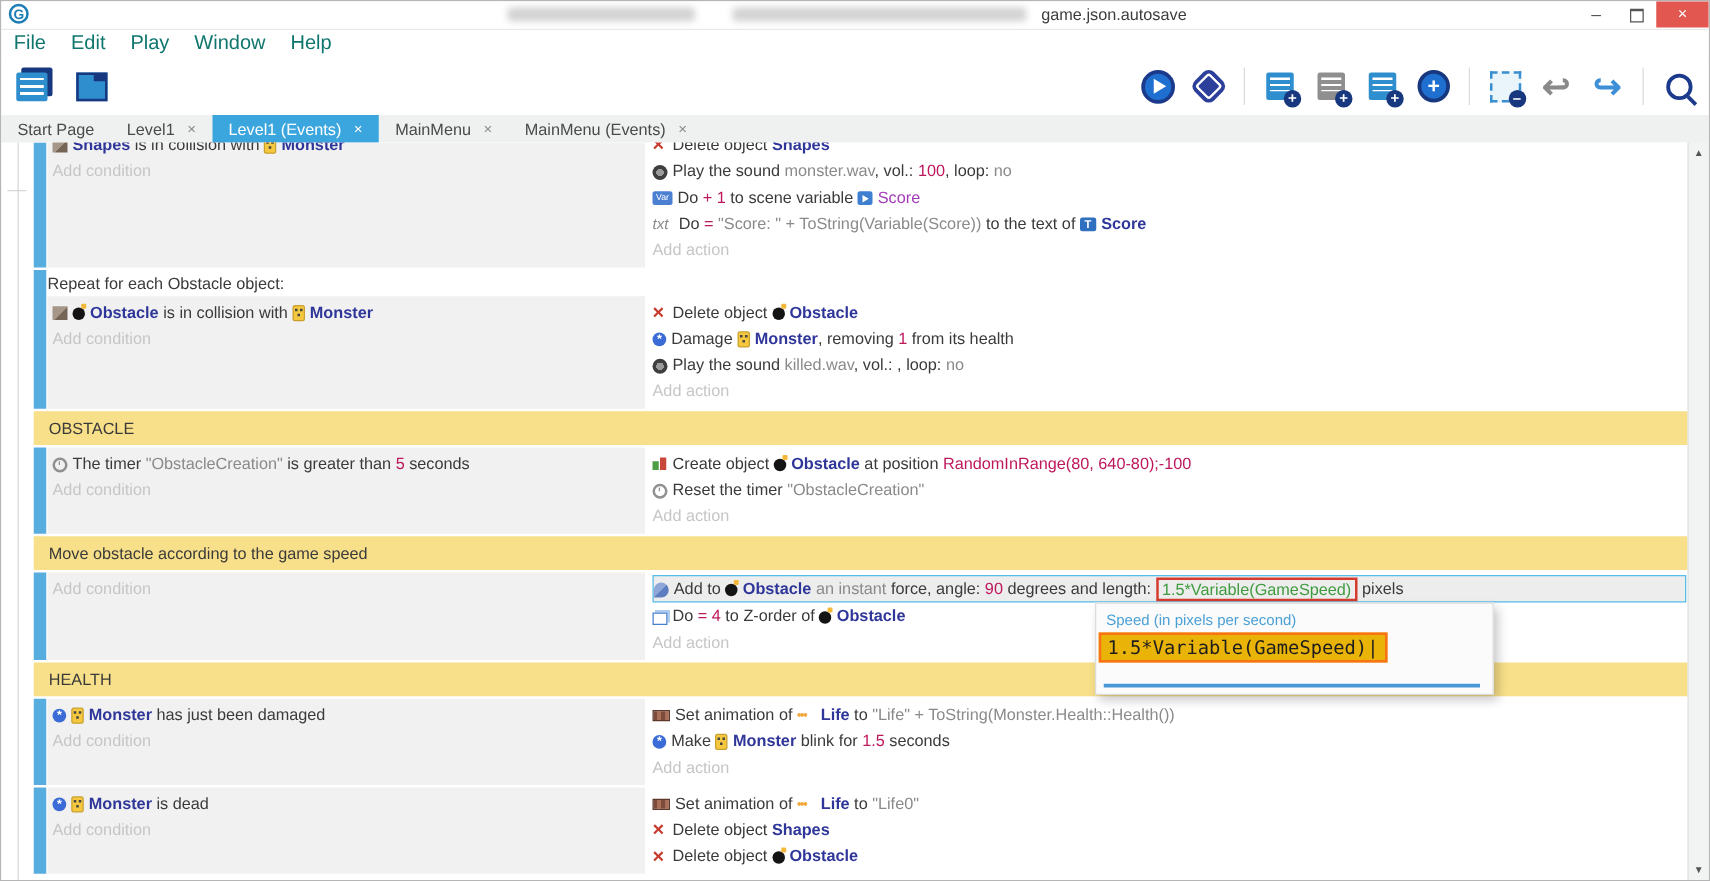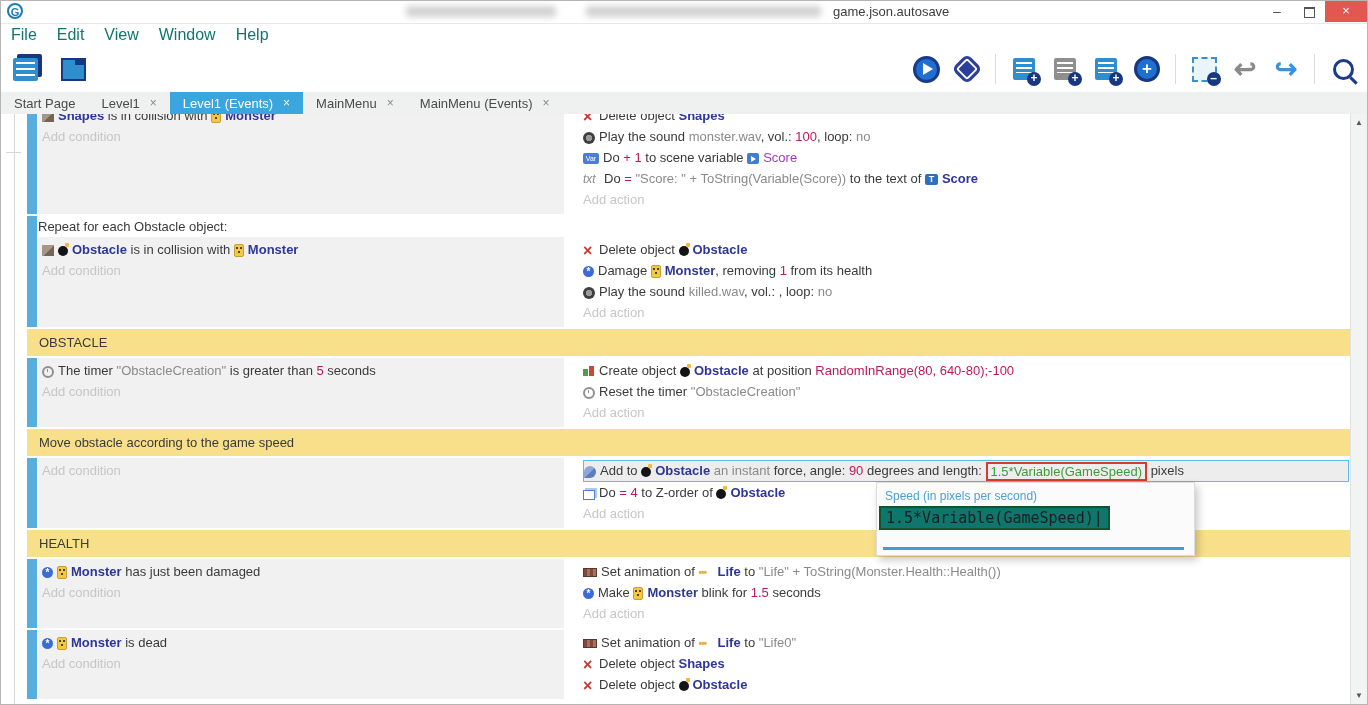--- a/index.html
+++ b/index.html
@@ -64,21 +64,21 @@
   
   .sheet{position:absolute;top:113px;left:0;right:16px;bottom:0;background:#fff;overflow:hidden}
   .vguide{position:absolute;left:13px;top:0;bottom:0;width:1px;background:#d7d7d7}
   .hguide{position:absolute;left:5px;top:38px;width:15px;height:1px;background:#d7d7d7}
   .rows{position:absolute;left:0;top:0;right:0}
   .erow{display:flex;margin:0 0 2px 26px}
   .ebar{width:10px;background:#58ADDF;flex:none;margin-right:1px}
   .econtent{flex:1;min-width:0}
   .repeat-header{height:21px;line-height:21px;font-size:13px;padding-left:0;background:#fff}
   .ebody{display:flex}
-  .cond{width:526px;flex:none;background:#F1F1F1;padding:2px 6px 4px 4px;margin-right:16px;box-sizing:border-box}
+  .cond{width:478px;flex:none;background:#F1F1F1;padding:2px 6px 4px 4px;margin-right:3px;box-sizing:border-box}
   .act{flex:1;background:#fff;padding:2px 0 4px 3px;min-width:0}
   .line{height:21px;line-height:21px;font-size:13px;white-space:nowrap}
   .line.clip{margin-top:-11px}
   .line.sel{background:#EDEDED;border:1px solid #57BEEA;height:22px;line-height:20px;margin-right:2px;box-sizing:border-box}
   .seg.plain{color:#3a3a3a}
   .seg.bold{color:#2F3699;font-weight:bold}
   .seg.green{color:#be185d}
   .seg.gray{color:#8A8A8A}
   .seg.purple{color:#A23BB8}
   .seg.ph{color:#C6C6C6}
@@ -114,22 +114,22 @@
   .ic-force{width:12px;height:12px;border-radius:50% 50% 50% 0;background:linear-gradient(135deg,#8fa7d8 0 50%,#5c7ec0 50%)}
   .ic-zorder{width:10px;height:8px;border:1px solid #4a7fd1;background:#fff;box-shadow:2px -2px 0 0 #aecdec;margin-top:2px}
   .ic-animation{width:14px;height:9px;background:repeating-linear-gradient(90deg,#7d4b3a 0 3px,#a8705a 3px 6px);border:1px solid #5c372a;box-sizing:border-box}
   .ic-life{width:15px;color:#F0A83C;font-size:10px;letter-spacing:-1px;font-weight:bold}
   .ic-life::before{content:"•••"}
 
   
   .popup{position:absolute;left:875px;top:368px;width:317px;height:72px;background:#fbfbfb;border:1px solid #dcdcdc;
          box-shadow:3px 4px 8px rgba(0,0,0,.22);z-index:5}
   .popup-label{position:absolute;left:8px;top:6px;font-size:12px;color:#4BA0D6}
-  .popup-input{position:absolute;left:2px;top:23px;border:2px solid #14532d;padding:1px 5px;
-         font-family:"DejaVu Sans Mono",monospace;font-size:15px;color:#1e1e1e;white-space:nowrap;background:#0f766e}
+  .popup-input{position:absolute;left:2px;top:23px;border:2px solid #f97316;padding:1px 5px;
+         font-family:"DejaVu Sans Mono",monospace;font-size:15px;color:#1e1e1e;white-space:nowrap;background:#eab308}
   .popup-underline{position:absolute;left:6px;right:10px;bottom:5px;height:3px;background:#4A97D6}
 
   
   .scrollbar{position:absolute;right:0;top:113px;bottom:0;width:16px;background:#f2f3f3;border-left:1px solid #e2e2e2}
   .sb-up{position:absolute;top:4px;left:0;width:16px;text-align:center;font-size:8px;color:#555}
   .sb-down{position:absolute;bottom:4px;left:0;width:16px;text-align:center;font-size:8px;color:#555}
 </style>
 </head>
 <body>
 
@@ -141,21 +141,21 @@
   <div class="win-controls">
     <div class="wc">–</div>
     <div class="wc wc-max"><span></span></div>
     <div class="wc wc-close">×</div>
   </div>
 </div>
 
 <div class="menubar">
   <span class="menu-item">File</span>
   <span class="menu-item">Edit</span>
-  <span class="menu-item">View</span>
+  <span class="menu-item">Play</span>
   <span class="menu-item">Window</span>
   <span class="menu-item">Help</span>
 </div>
 
 <div class="toolbar">
   <div class="tleft">
     <div class="tb">
         <span class="tl-docs"></span>
       </div>
     <div class="tb">

